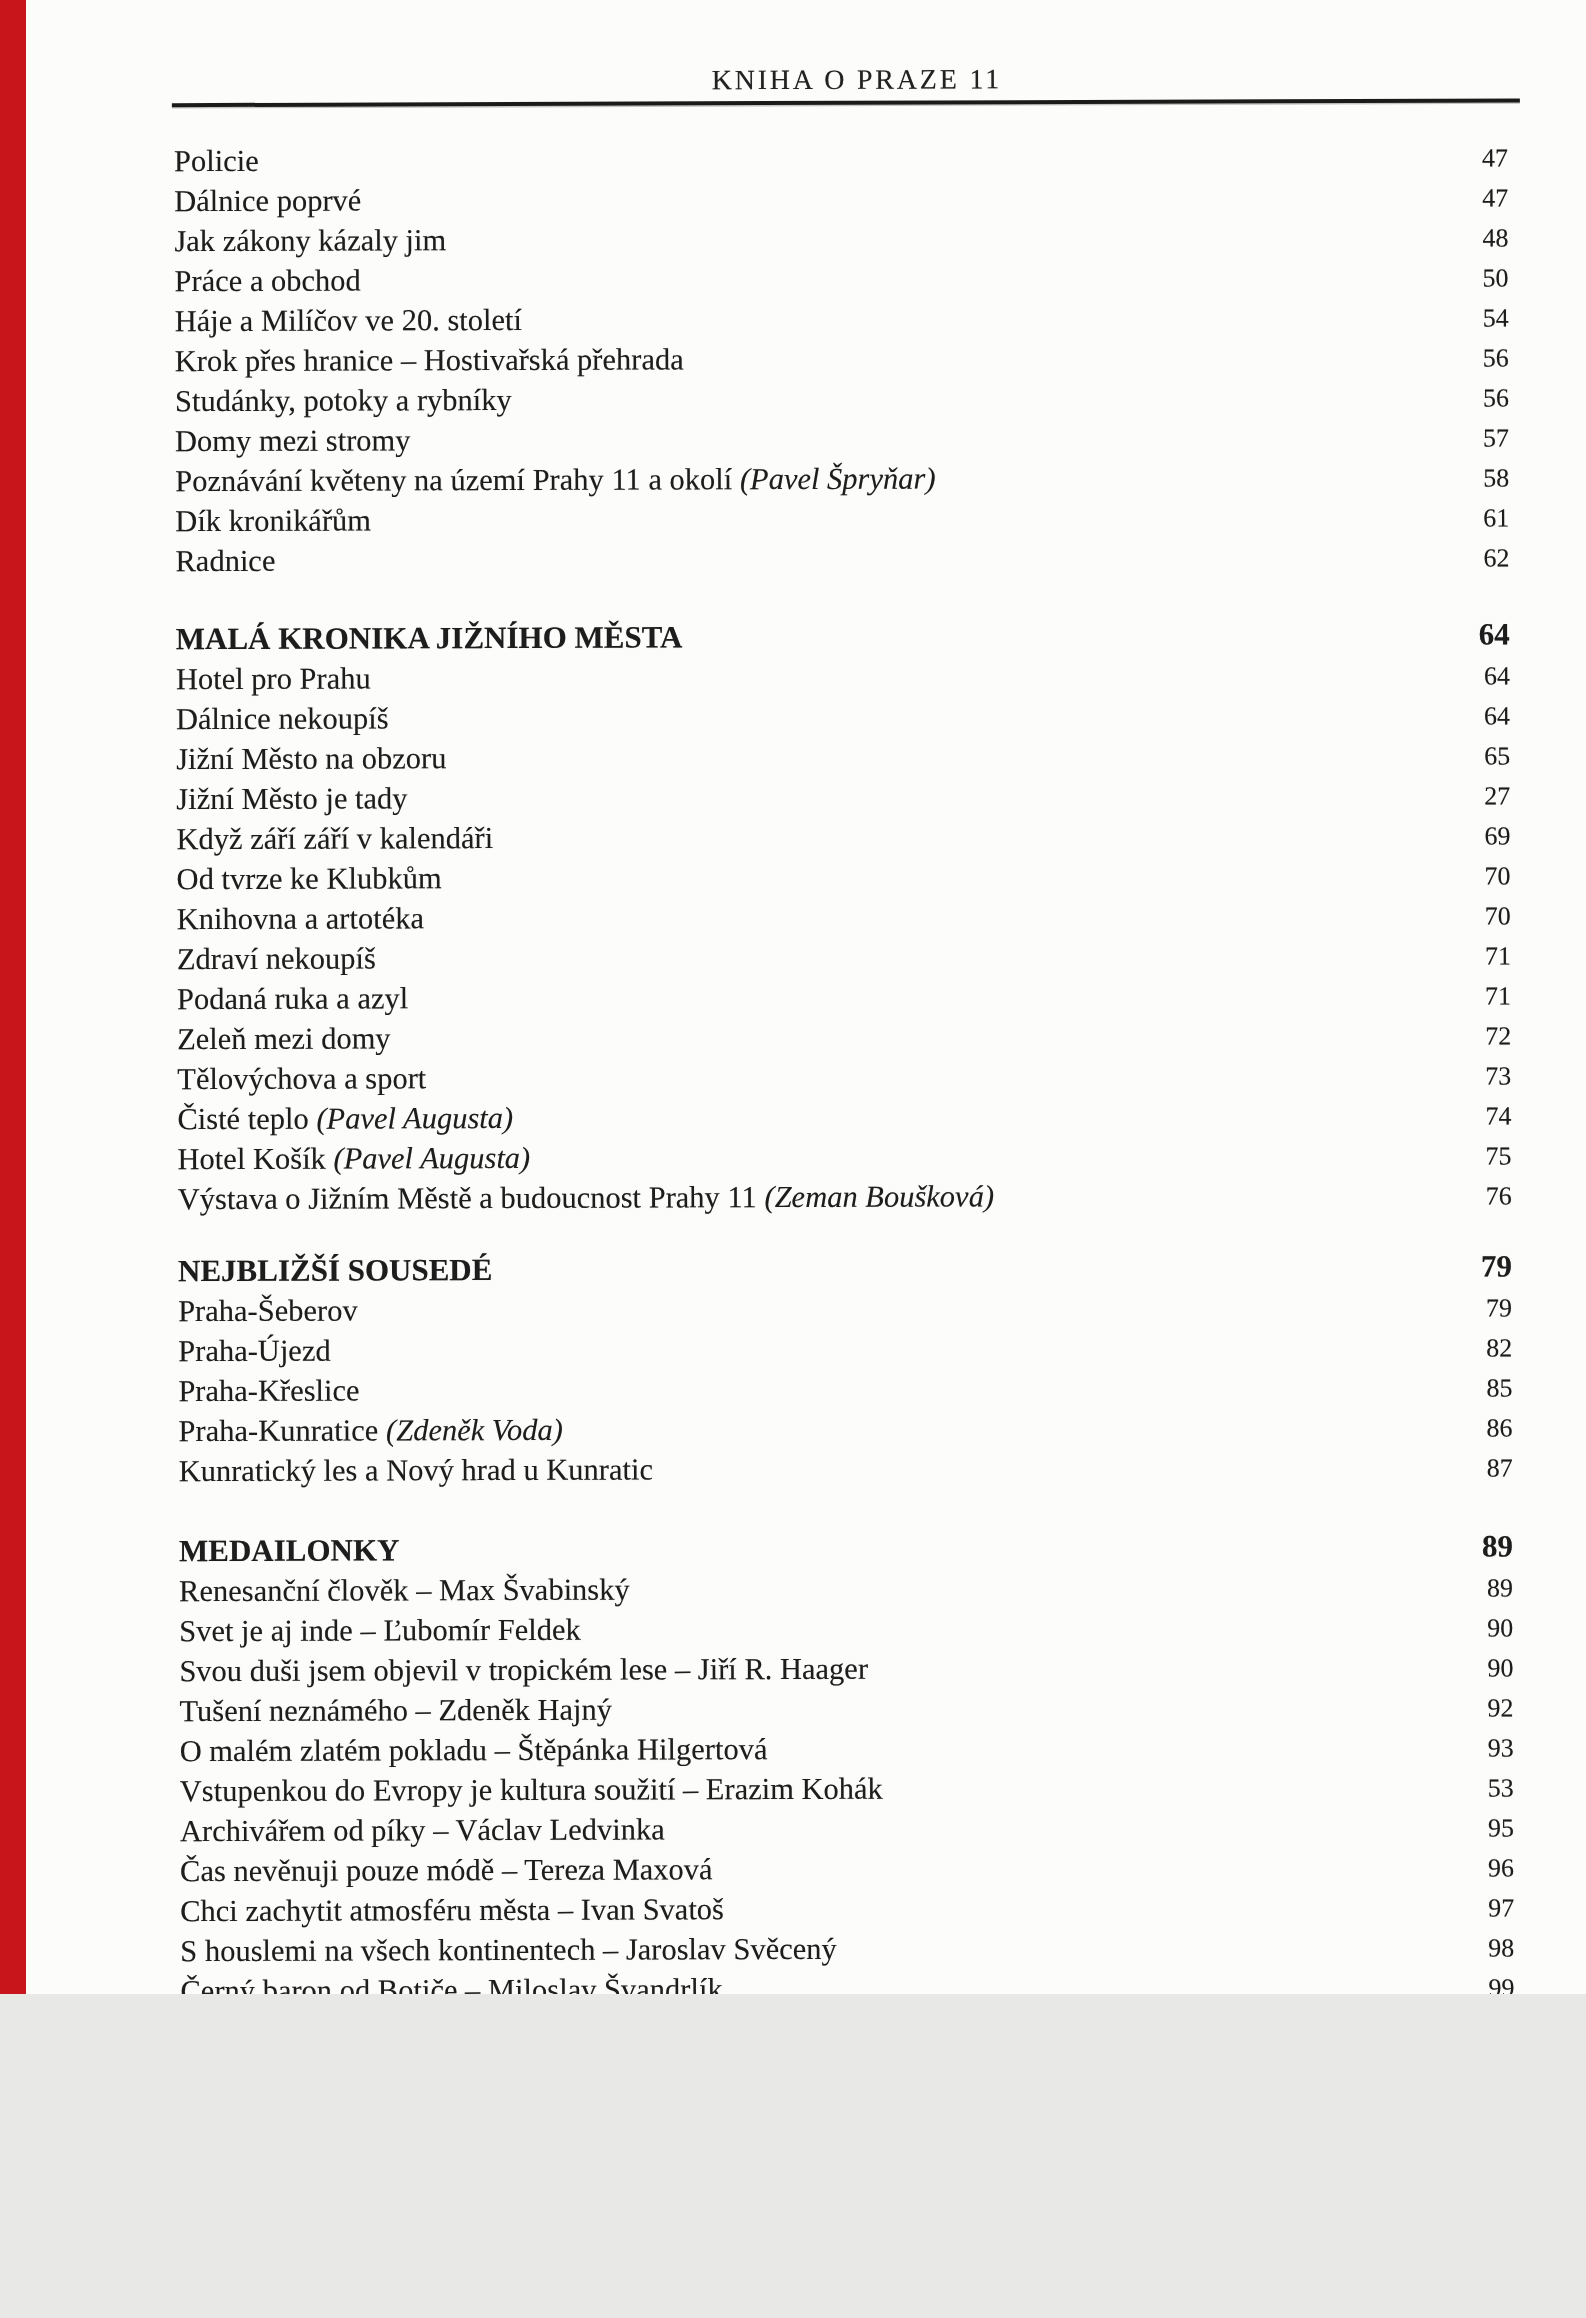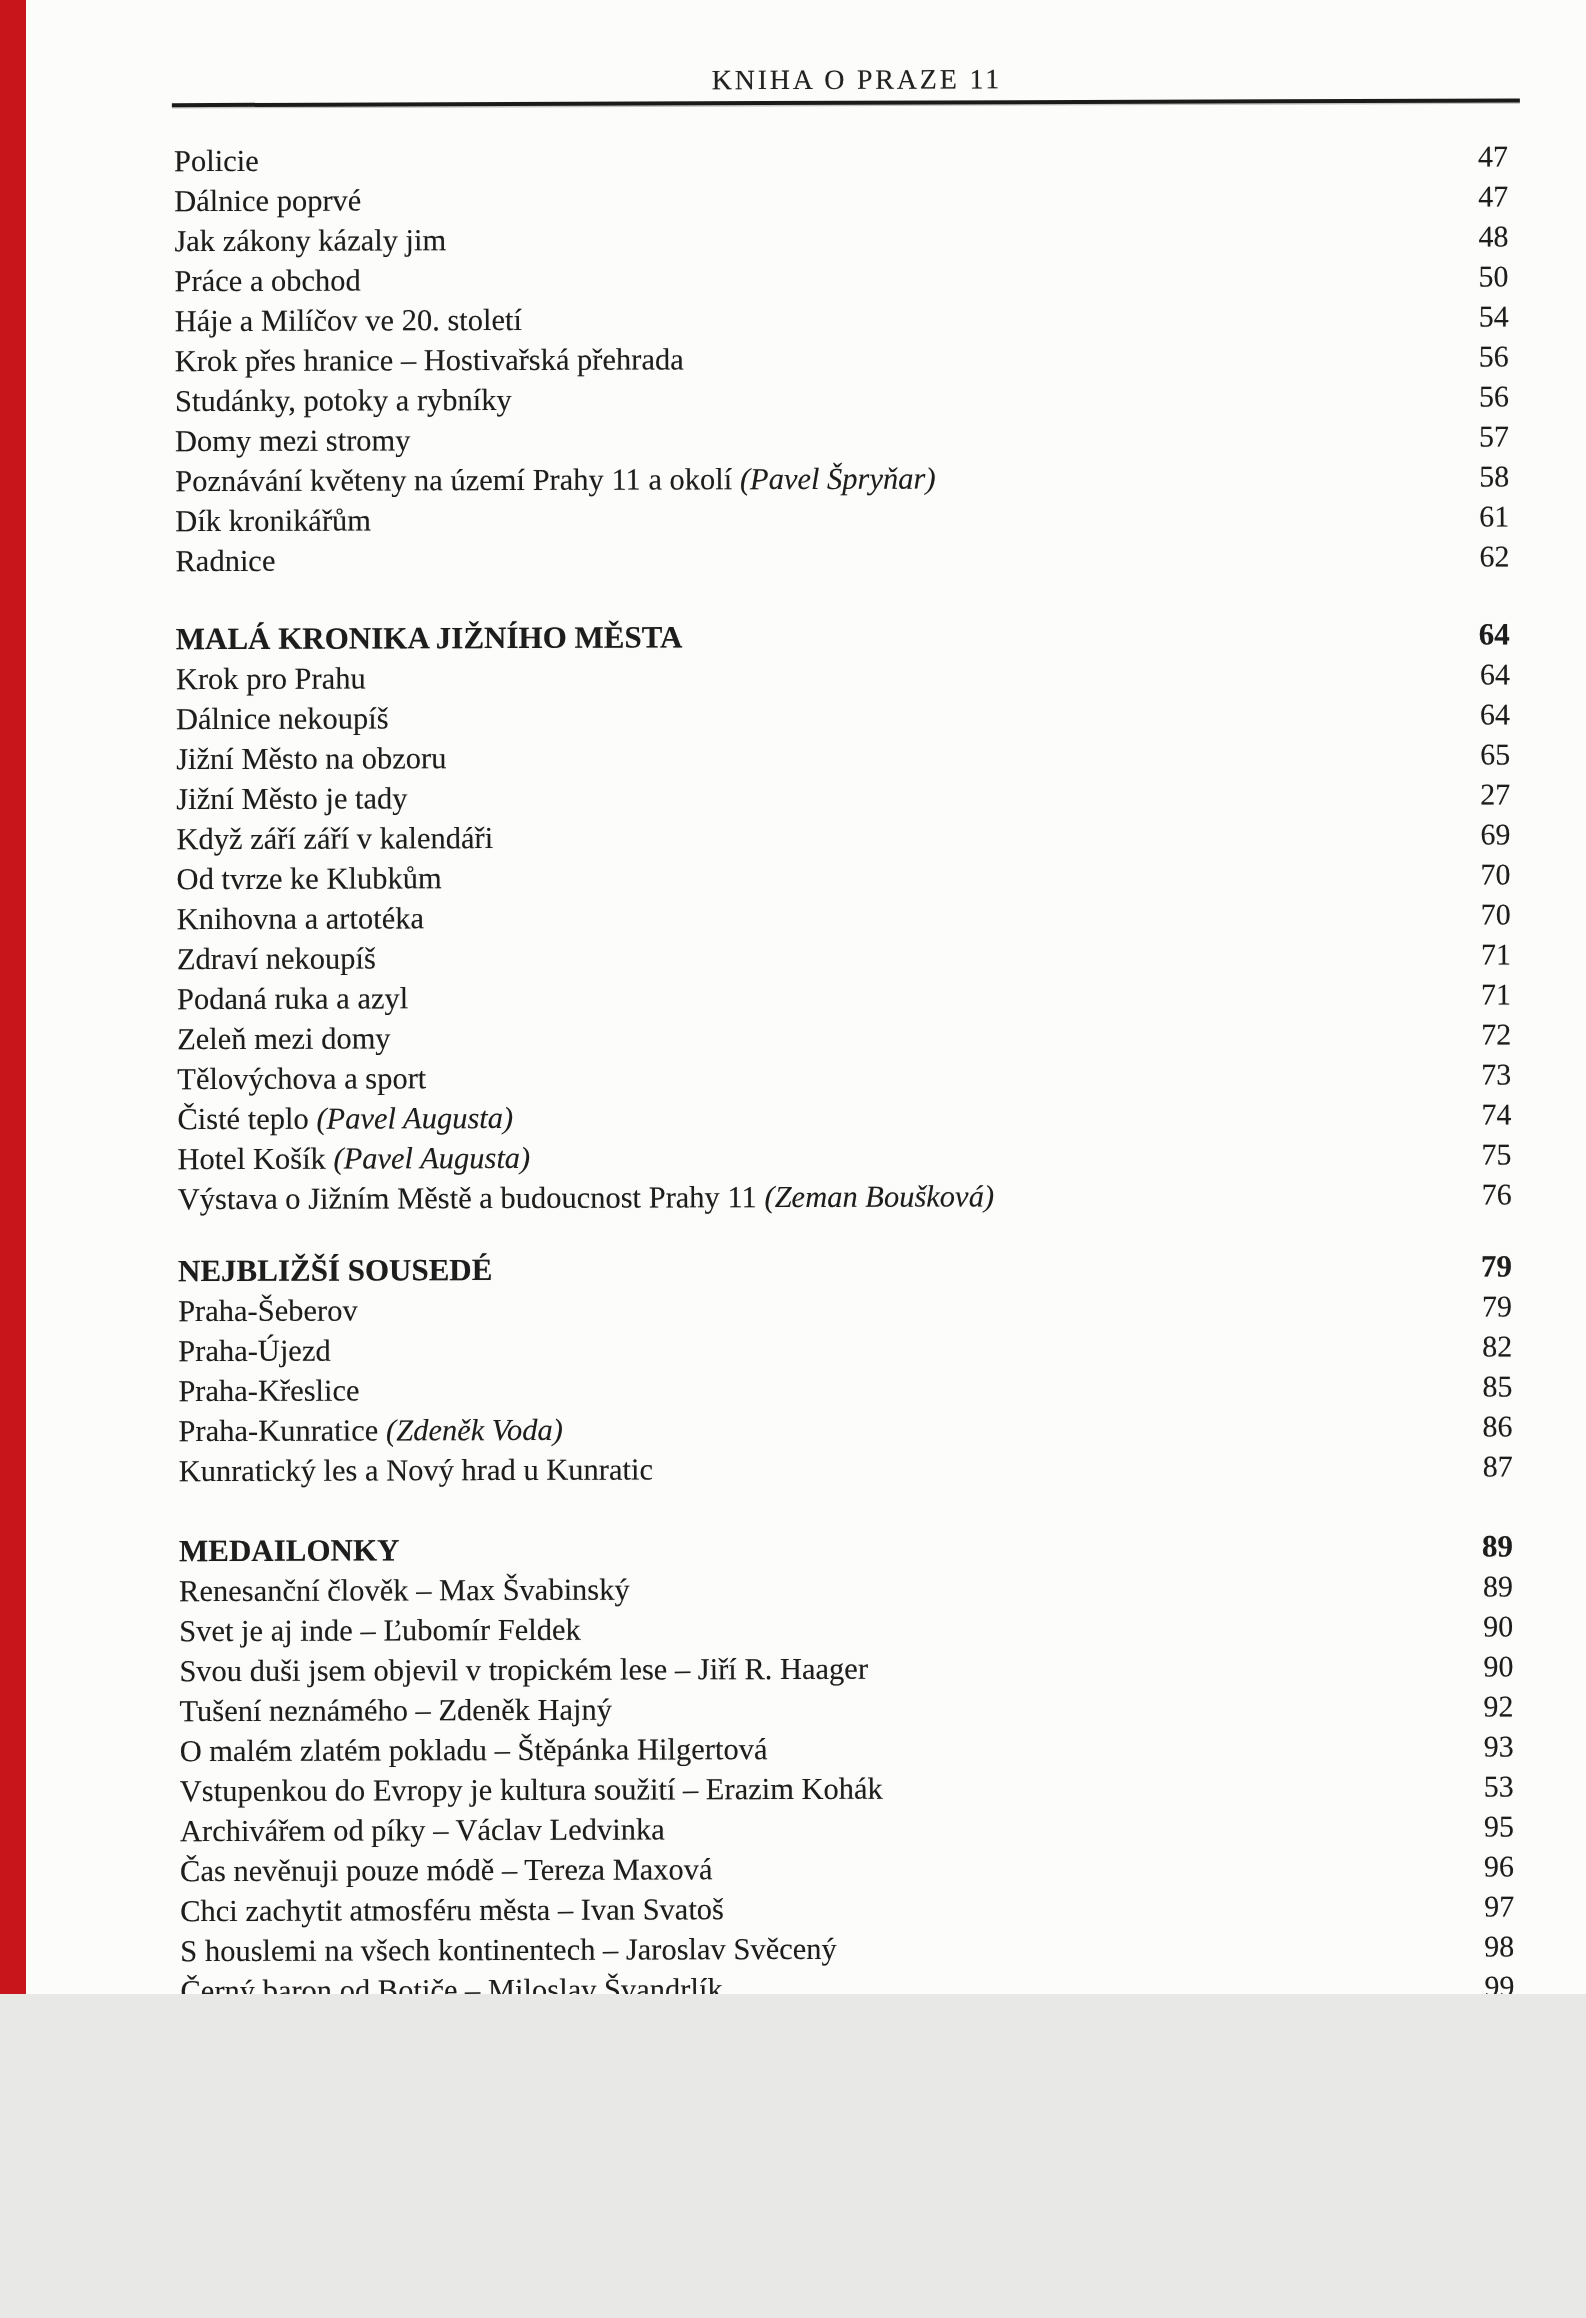--- a/index.html
+++ b/index.html
@@ -55,21 +55,21 @@
     display: flex;
     justify-content: space-between;
     align-items: baseline;
     height: 40px;
     line-height: 40px;
     font-size: 30.5px;
     white-space: nowrap;
     text-shadow: 0 0 0.7px rgba(35,35,35,.4);
   }
   .row .t { overflow: visible; }
-  .row .p { font-size: 30px; }
+  .row .p { font-size: 26px; }
   .row.head .t, .row.head .p { font-weight: bold; font-size: 31px; }
   .note { font-style: italic; margin-top: 16px; }
   .folio {
     position: absolute;
     top: 2163px;
     left: 179px;
     font-size: 32px;
     line-height: 40px;
     text-shadow: 0 0 0.7px rgba(35,35,35,.4);
   }
@@ -129,21 +129,21 @@
             <span class="t"><span>Radnice</span></span>
             <span class="p">62</span>
           </div>
         </div>
         <div class="toc-section" style="top: 617px;">
           <div class="row head">
             <span class="t"><span>MALÁ KRONIKA JIŽNÍHO MĚSTA</span></span>
             <span class="p">64</span>
           </div>
           <div class="row">
-            <span class="t"><span>Krok pro Prahu</span></span>
+            <span class="t"><span>Hotel pro Prahu</span></span>
             <span class="p">64</span>
           </div>
           <div class="row">
             <span class="t"><span>Dálnice nekoupíš</span></span>
             <span class="p">64</span>
           </div>
           <div class="row">
             <span class="t"><span>Jižní Město na obzoru</span></span>
             <span class="p">65</span>
           </div>

